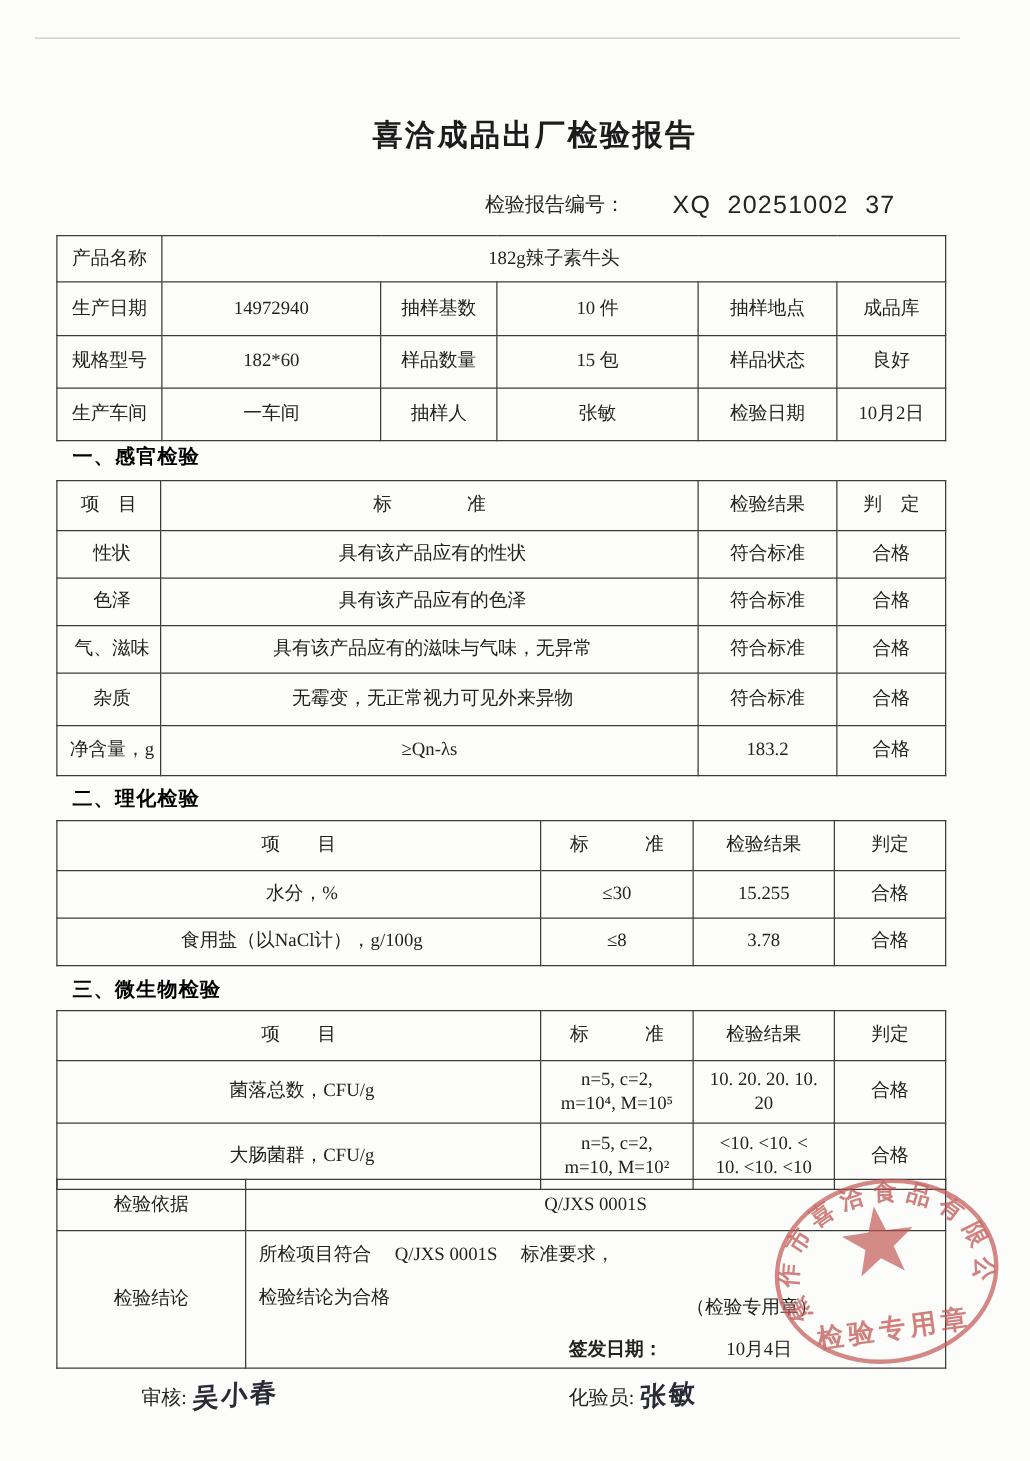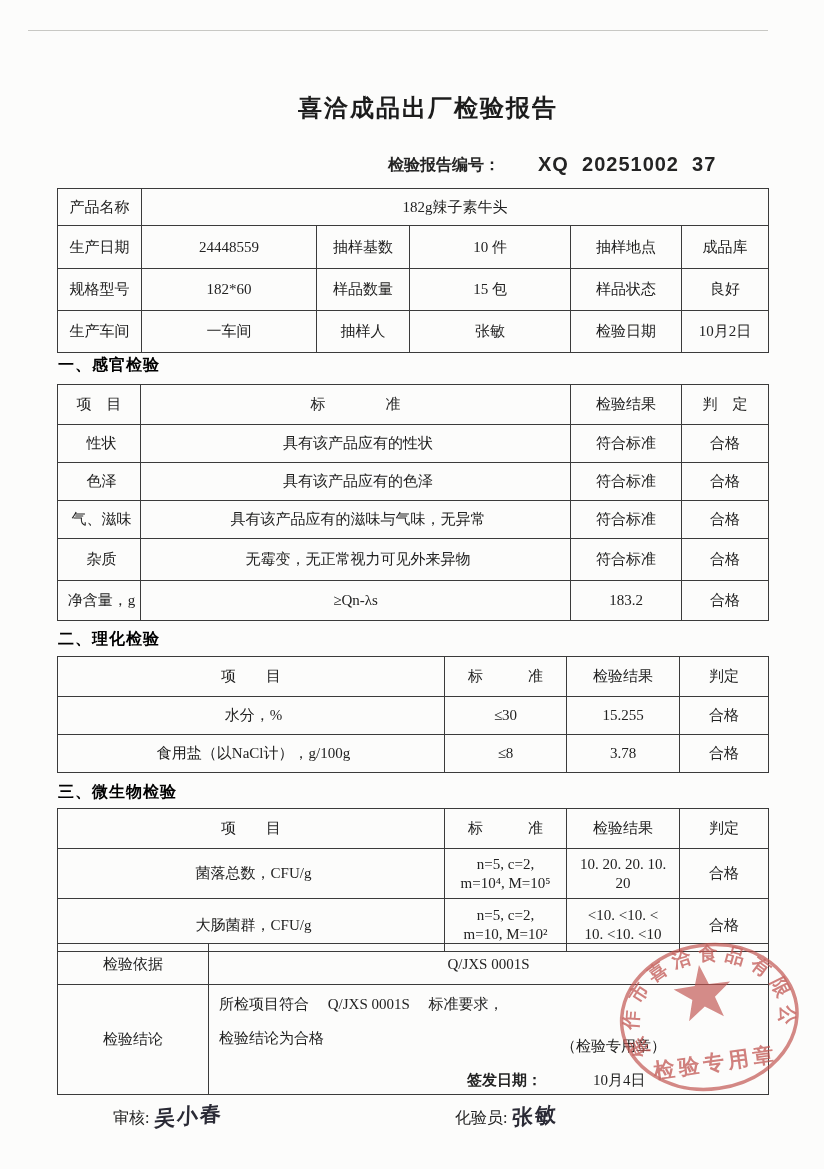--- a/index.html
+++ b/index.html
@@ -11,29 +11,29 @@
   }
   .scan-line{position:absolute;top:30px;left:28px;width:740px;height:1px;background:#8a8a80;opacity:.45;}
   .title{
     position:absolute;top:92px;left:16px;width:100%;text-align:center;
     font-family:"Liberation Sans","DejaVu Sans",sans-serif;
     font-weight:bold;font-size:24px;letter-spacing:2px;color:#1c1c1c;
   }
   .report-no{
     position:absolute;top:153px;left:388px;
     font-family:"Liberation Sans","DejaVu Sans",sans-serif;
-    font-size:16px;color:#242424;display:flex;align-items:flex-end;font-weight:bold;
+    font-size:16px;color:#242424;display:flex;align-items:center;
   }
   .report-no .val{white-space:pre;font-size:20px;margin-left:38px;letter-spacing:1px;}
   .section-heading{
     position:absolute;left:58px;
     font-family:"Liberation Sans","DejaVu Sans",sans-serif;
     font-weight:bold;font-size:16px;color:#000000;letter-spacing:1px;
   }
-  table{border-collapse:collapse;table-layout:fixed;position:absolute;left:57px;background:transparent;}
+  table{border-collapse:collapse;table-layout:fixed;position:absolute;left:45px;background:transparent;}
   table,td{border:1.6px solid #3b3b3b;}
   td{
     font-size:15px;padding:0 4px;text-align:center;vertical-align:middle;
     color:#222;overflow:hidden;line-height:1.25;
   }
   td.left{text-align:center;padding-left:9px;}
   .h37{height:37px}.h38{height:38px}.h40{height:40px}.h41{height:41px}
   .h42{height:42px}.h43{height:43px}.h47{height:53px}.h50{height:50px}.h110{height:110px}
   .two-line span{display:block;}
   .concl-cell{position:relative;text-align:left;vertical-align:top;}
@@ -74,21 +74,21 @@
         <col style="width:111px">
         <col style="width:87px">
       </colgroup>
     <tbody>
         <tr class="h37">
       <td>产品名称</td>
       <td colspan="5">182g辣子素牛头</td>
     </tr>
     <tr class="h43">
       <td>生产日期</td>
-      <td>24448559</td>
+      <td>14972940</td>
       <td>抽样基数</td>
       <td>10 件</td>
       <td>抽样地点</td>
       <td>成品库</td>
     </tr>
     <tr class="h42">
       <td>规格型号</td>
       <td>182*60</td>
       <td>样品数量</td>
       <td>15 包</td>

